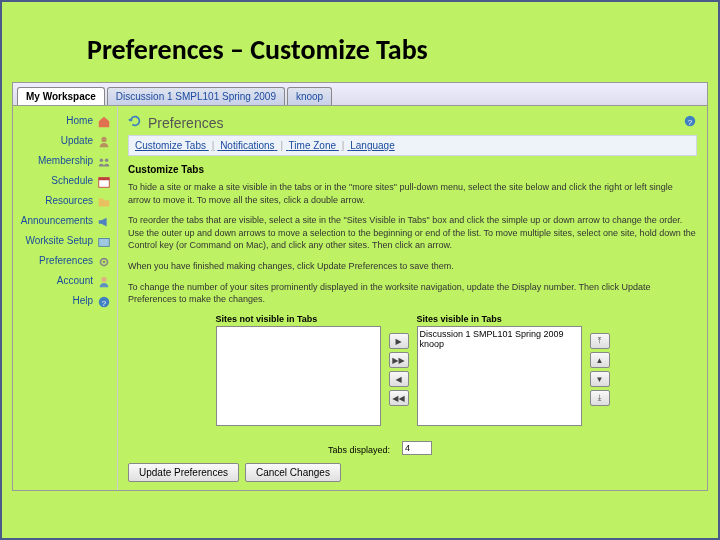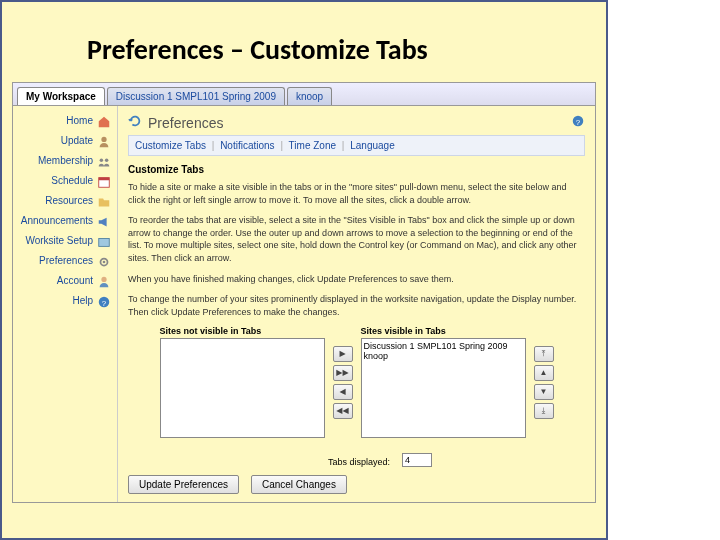--- a/index.html
+++ b/index.html
@@ -1,43 +1,43 @@
 <!DOCTYPE html>
 <html><head>
 <meta charset="utf-8">
 <style>
 * { margin: 0; padding: 0; box-sizing: border-box; }
 body { width: 720px; height: 540px; background: #fff; font-family: Arial, sans-serif; font-size: 10px; }
-.slide { width: 608px; height: 540px; border: 2px solid #4a5a8a; background: #fef9c3; position: relative; }
+.slide { width: 720px; height: 540px; border: 2px solid #4a5a8a; background: #bef264; position: relative; }
 .title { font-size: 28px; font-weight: bold; color: #000; padding: 30px 0 15px 85px; font-family: Calibri, Arial, sans-serif; }
 .app { margin: 0 10px; border: 1px solid #999; }
 .tabs { display: flex; background: linear-gradient(#eef, #dde); border-bottom: 1px solid #999; padding: 4px 4px 0 4px; gap: 2px; }
 .tab { padding: 3px 8px; font-size: 10px; background: linear-gradient(#e0e4f0,#c8d0e8); border: 1px solid #888; border-bottom: none; border-radius: 3px 3px 0 0; color: #1a4a9e; cursor: pointer; }
 .tab.active { background: #fff; font-weight: bold; color: #000; }
 .content { display: flex; }
 .sidebar { width: 105px; padding: 6px 4px; border-right: 1px solid #ccc; }
 .nav-item { display: flex; align-items: flex-start; justify-content: flex-end; padding: 3px 2px; font-size: 10px; color: #1a4a9e; cursor: pointer; gap: 4px; }
 .nav-item .icon { width: 14px; height: 14px; display: inline-block; }
 .main { flex: 1; padding: 8px 10px; }
 .pref-header { display: flex; align-items: center; gap: 6px; font-size: 14px; color: #555; padding-bottom: 4px; }
 .pref-header .help-icon { margin-left: auto; color: #06c; }
-.subtabs { background: #eef2f9; border: 1px solid #cdd6e6; padding: 4px 6px; font-size: 10px; color: #1a4a9e; margin-bottom: 8px; }
+.subtabs { background: #eef2f9; border: 1px solid #cdd6e6; padding: 4px 6px; font-size: 10px; color: #1a4a9e; margin-bottom: 8px; text-decoration: underline; }
 .subtabs span { cursor: pointer; }
 .subtabs .sep { color: #aaa; margin: 0 3px; }
 .section-title { font-size: 10px; font-weight: bold; margin-bottom: 6px; }
 .para { font-size: 9px; color: #333; line-height: 1.4; margin-bottom: 8px; }
 .listboxes { display: flex; gap: 8px; margin-top: 6px; justify-content: center; }
 .listbox-col { display: flex; flex-direction: column; }
 .listbox-label { font-size: 9px; font-weight: bold; margin-bottom: 2px; }
 .listbox { width: 165px; height: 100px; border: 1px solid #888; background: #fff; font-size: 9px; padding: 2px; overflow: hidden; }
 .arrows { display: flex; flex-direction: column; gap: 3px; justify-content: center; }
 .arrow-btn { width: 20px; height: 16px; border: 1px solid #888; background: linear-gradient(#f8f8f8,#ddd); border-radius: 2px; font-size: 8px; display: flex; align-items: center; justify-content: center; cursor: pointer; color: #444; }
 .tabs-displayed { margin-top: 15px; font-size: 9px; display: flex; align-items: flex-end; gap: 12px; margin-left: 200px; }
 .tabs-displayed input { width: 30px; height: 14px; border: 1px solid #888; font-size: 9px; padding: 0 2px; }
-.buttons { margin-top: 8px; display: flex; gap: 12px; }
+.buttons { margin-top: 8px; display: flex; gap: 6px; }
 .btn { padding: 3px 10px; border: 1px solid #888; background: linear-gradient(#fafafa,#e0e0e0); border-radius: 2px; font-size: 10px; cursor: pointer; }
 svg { width: 14px; height: 14px; }
 </style>
 </head>
 <body>
 
 <div class="slide">
   <div class="title">Preferences – Customize Tabs</div>
 
   <div class="app">

